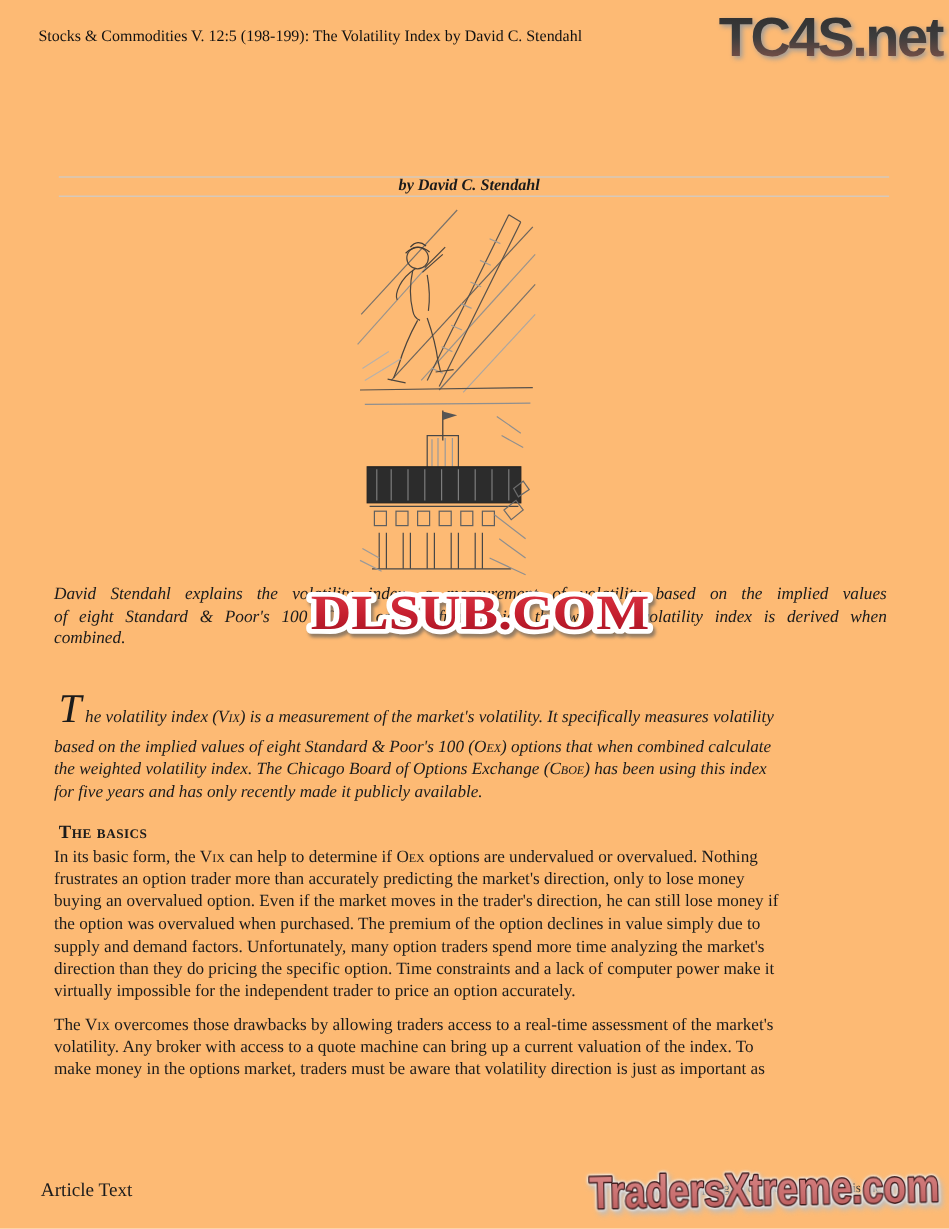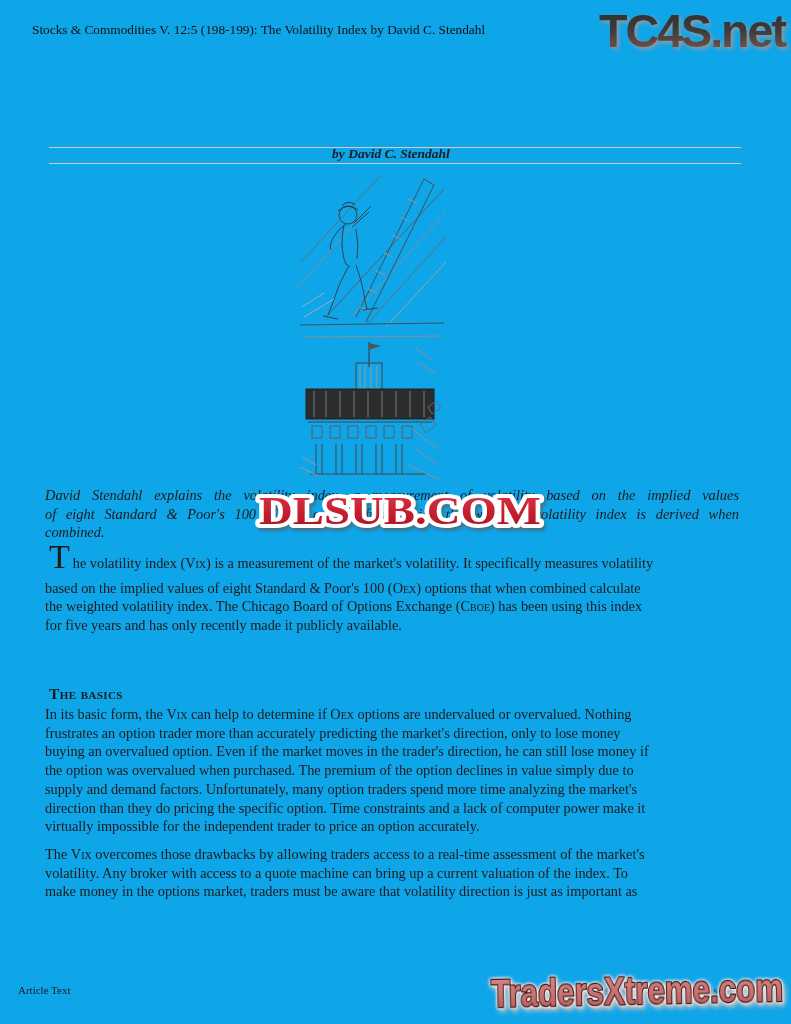--- a/index.html
+++ b/index.html
@@ -1,17 +1,17 @@
 <!DOCTYPE html>
 <html><head>
 <meta charset="utf-8">
 <style>
   html,body{margin:0;padding:0;background:#fff;}
   .page{
-    position:relative;width:791px;height:1024px;background:#0ea5e9;
+    position:relative;width:791px;height:1024px;background:#fdba74;
     font-family:"Liberation Serif", serif;color:#1b1b1b;overflow:hidden;
   }
   .abs{position:absolute;}
   
   .citation{left:32px;top:22px;font-size:13.3px;color:#111;}
   .tc4s{left:596px;top:5px;filter:drop-shadow(2px 2px 2px #9a9a9a);}
   
   .title{left:45px;top:96px;width:692px;text-align:center;font-size:27px;font-weight:bold;letter-spacing:.2px;line-height:32px;}
   .rule{left:49px;width:692px;height:1px;background:#cccccc;}
   .rule1{top:147px;} .rule2{top:163px;}
@@ -19,29 +19,29 @@
   
   .illus{left:296px;top:167px;}
   
   .abstract{left:45px;top:486px;width:694px;font-style:italic;font-size:14.4px;}
   .abstract .tline{line-height:18.7px;white-space:nowrap;}
   .abstract .tline:nth-child(-n+2){text-align:justify;text-align-last:justify;word-spacing:1.5px;}
   .watermark{left:254px;top:482px;filter:drop-shadow(2px 3px 1.5px rgba(90,90,90,.65));}
   
   .body-par{left:45px;width:700px;font-size:14.3px;}
   .body-par .tline{line-height:18.7px;white-space:nowrap;}
-  .p1{top:554px;}
+  .p1{top:589px;font-style:italic;}
   .p1 .first-line{margin-bottom:6px;}
   .dropcap{font-size:34px;line-height:0;margin-right:3px;margin-left:4px;}
   .sc{font-variant:small-caps;}
   .section-heading{left:49px;top:685px;font-size:15.5px;font-weight:bold;font-variant:small-caps;letter-spacing:.4px;}
   .p2{top:705px;}
   .p3{top:845px;}
   
-  .footer-left{left:18px;top:984px;font-size:11px;}
+  .footer-left{left:34px;top:984px;font-size:16px;}
   .footer-center{left:45px;top:984px;width:692px;text-align:right;font-size:11px;}
   .txlogo{left:486px;top:964px;transform:rotate(-1.2deg);
     filter:drop-shadow(0 0 1.5px #ffffff) drop-shadow(0 0 1px #e8e8e8) drop-shadow(2px 3px 2px #bdbdbd);}
   svg text{font-family:"Liberation Sans", sans-serif;}
   svg text.serifwm{font-family:"Liberation Serif", serif;}
 </style>
 </head>
 <body>
 
 <div class="page">

